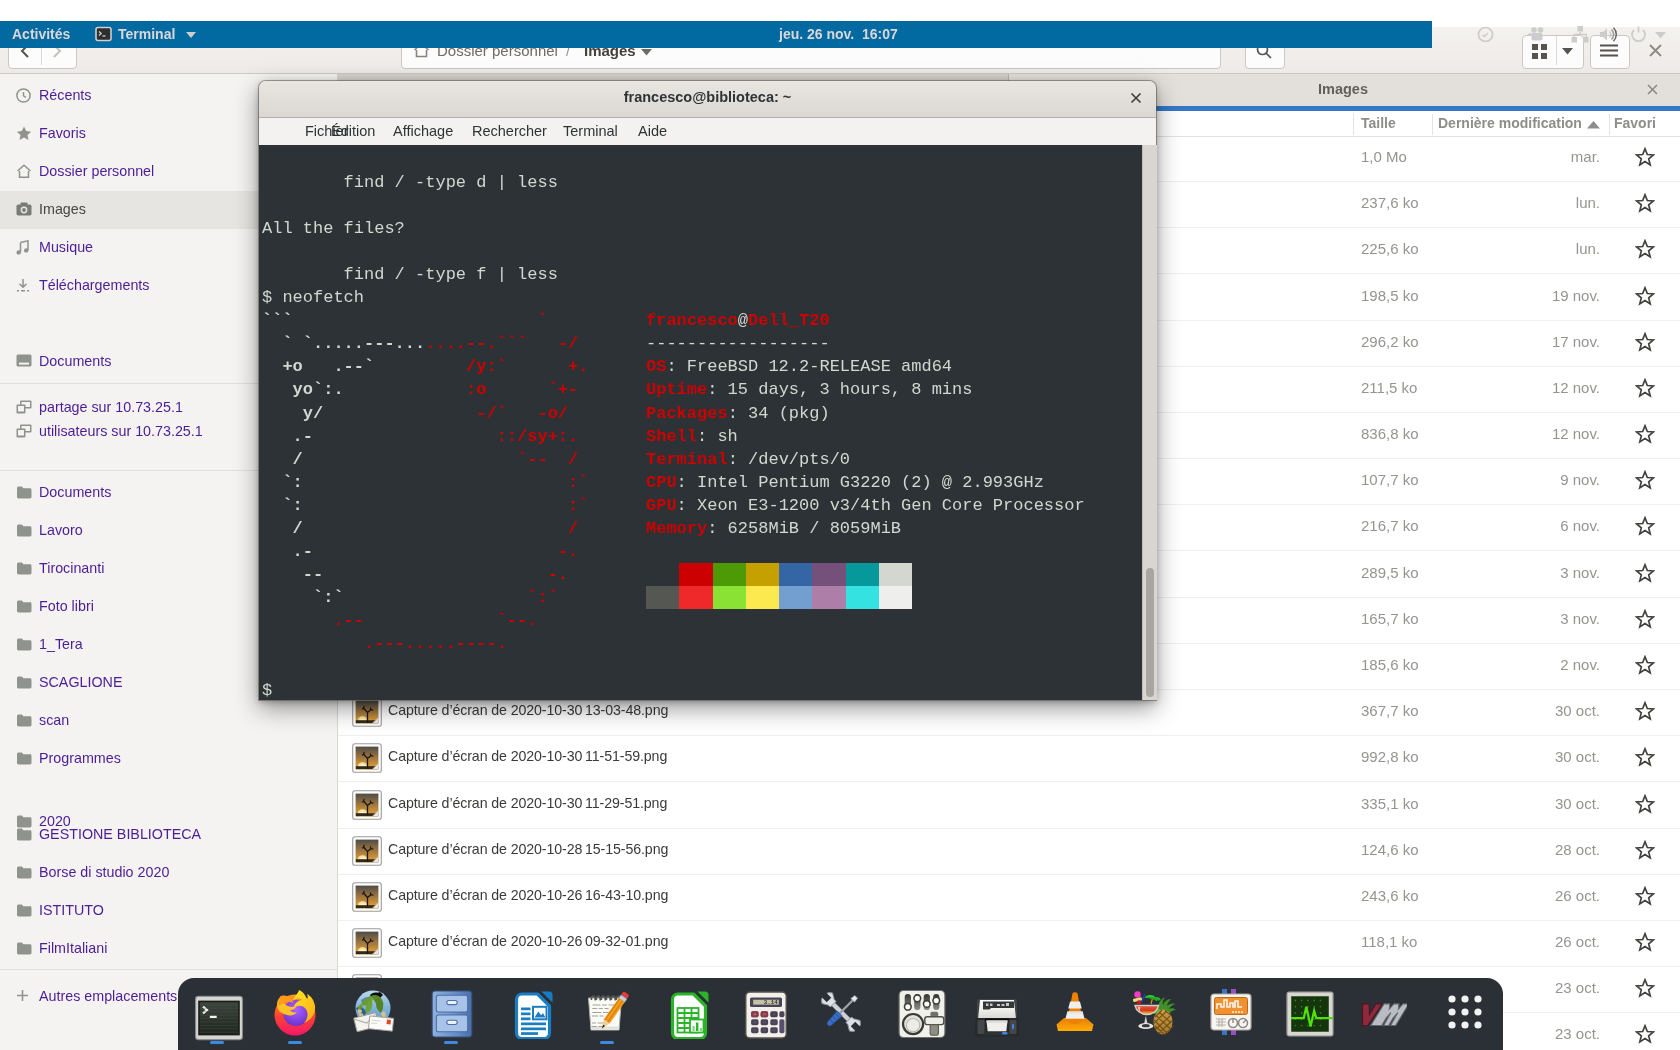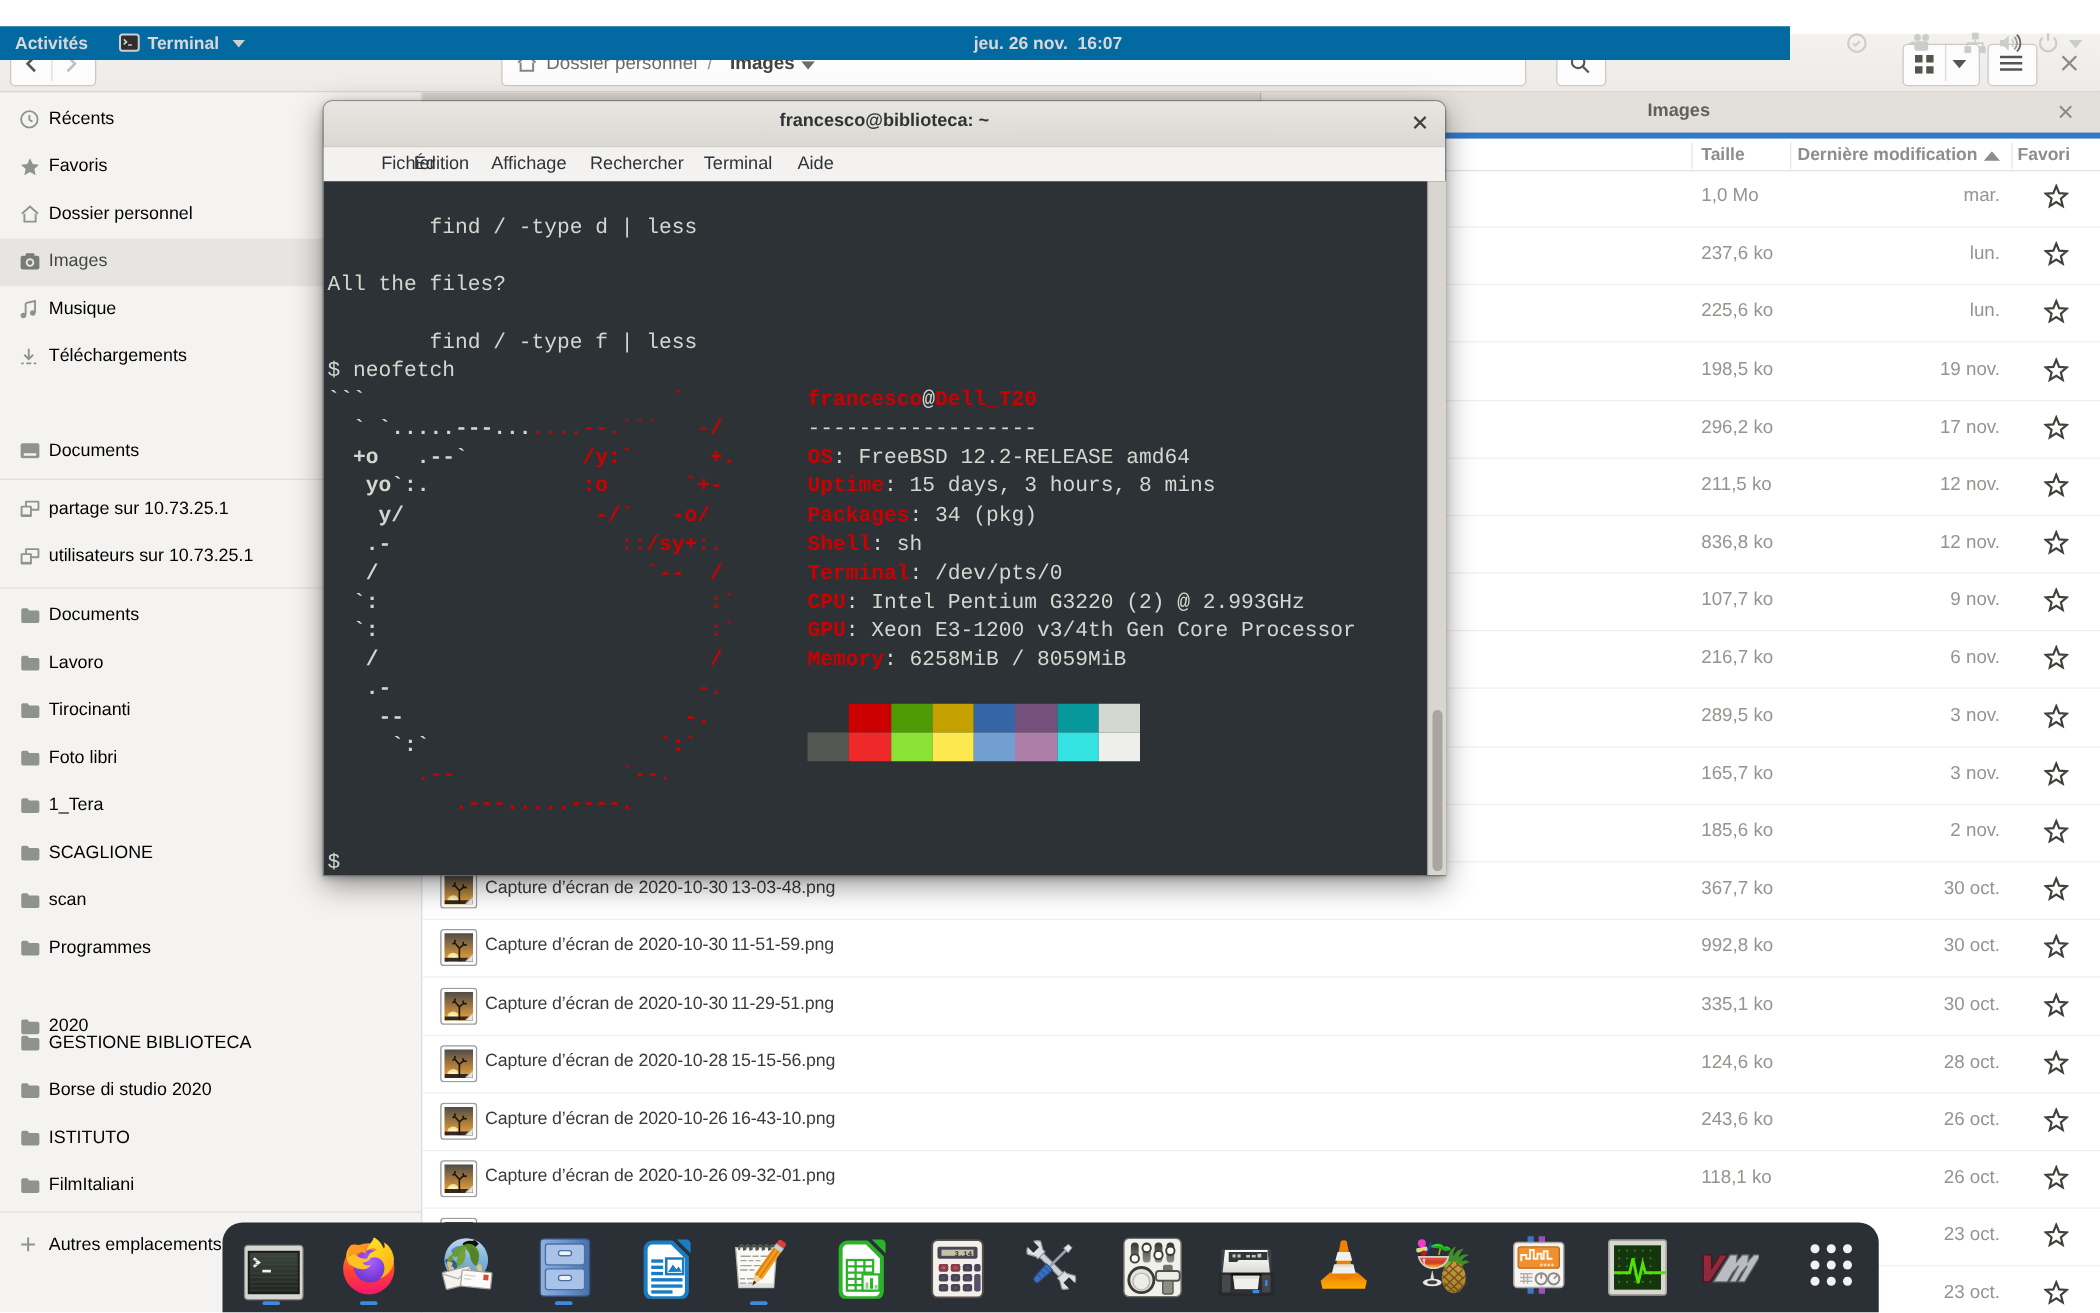--- a/index.html
+++ b/index.html
@@ -6,21 +6,21 @@
 body{width:1680px;height:1050px;overflow:hidden;font-family:"Liberation Sans",sans-serif;background:#fff;position:relative;}
 .abs{position:absolute;}
 
 #topbar{left:0;top:0;width:1432px;height:27px;background:#0369a1;color:#d6d6d6;margin-top:21px;}
 #topbar .item{position:absolute;top:0;height:27px;line-height:27px;font-size:14px;font-weight:bold;color:#d8d8d8;}
 
 #headerbar{left:0;top:27px;width:1680px;height:46px;background:linear-gradient(#f4f2ef,#edeae7);border-bottom:1px solid #cdc9c4;}
 .tbtn{position:absolute;background:#fcfcfc;border:1px solid #ccc7c1;border-radius:4px;}
 
 #sidebar{left:0;top:74px;width:337px;height:976px;background:#f4f3f1;border-right:1px solid #dad6d2;}
-.srow{position:absolute;left:0;width:337px;height:38px;color:#000000;font-size:14.3px;}
+.srow{position:absolute;left:0;width:337px;height:38px;color:#4c1d95;font-size:14.3px;}
 .srow .lbl{position:absolute;left:39px;top:10px;}
 .srow svg{position:absolute;left:16px;top:11px;}
 .ssep{position:absolute;left:0;width:337px;height:1px;background:#e2dfdb;}
 
 #main{left:338px;top:74px;width:1342px;height:976px;background:#ffffff;}
 #tabbar{position:absolute;left:0;top:0;width:1342px;height:31px;background:#d5d1cd;}
 #tabactive{position:absolute;left:670px;top:0;width:672px;height:31.5px;background:#e3e0dc;border-left:1px solid #b8b4af;box-sizing:border-box;}
 #tabline{position:absolute;left:670px;top:31.5px;width:672px;height:5px;background:#3478c8;}
 #lhead{position:absolute;left:0;top:36.5px;width:1342px;height:25px;background:#fff;border-bottom:1px solid #e3e1de;font-size:14px;font-weight:bold;color:#8d8d89;}
 .hsep{position:absolute;top:3px;height:21px;width:1px;background:#e6e4e1;}
@@ -159,21 +159,21 @@
   <div class="srow" style="top:315px;">
       <svg width="16" height="14" viewBox="0 0 16 14">
         <rect x="4" y="0.5" width="11.5" height="8" rx="1" fill="#8f938e"></rect>
         <rect x="5.5" y="2" width="8.5" height="5" fill="#f4f3f1"></rect>
         <rect x="0.5" y="4.5" width="9" height="9" rx="1" fill="#8f938e"></rect>
         <rect x="2" y="6" width="6" height="5.5" fill="#f4f3f1"></rect>
         <rect x="2" y="6" width="6" height="5.5" fill="none"></rect>
       </svg>
       <span class="lbl">partage sur 10.73.25.1</span>
     </div>
-  <div class="srow" style="top:353px;">
+  <div class="srow" style="top:339px;">
       <svg width="16" height="14" viewBox="0 0 16 14">
         <rect x="4" y="0.5" width="11.5" height="8" rx="1" fill="#8f938e"></rect>
         <rect x="5.5" y="2" width="8.5" height="5" fill="#f4f3f1"></rect>
         <rect x="0.5" y="4.5" width="9" height="9" rx="1" fill="#8f938e"></rect>
         <rect x="2" y="6" width="6" height="5.5" fill="#f4f3f1"></rect>
       </svg>
       <span class="lbl">utilisateurs sur 10.73.25.1</span>
     </div>
   <div class="ssep" style="top:396px;"></div>
   <div class="srow" style="top:400px;">

